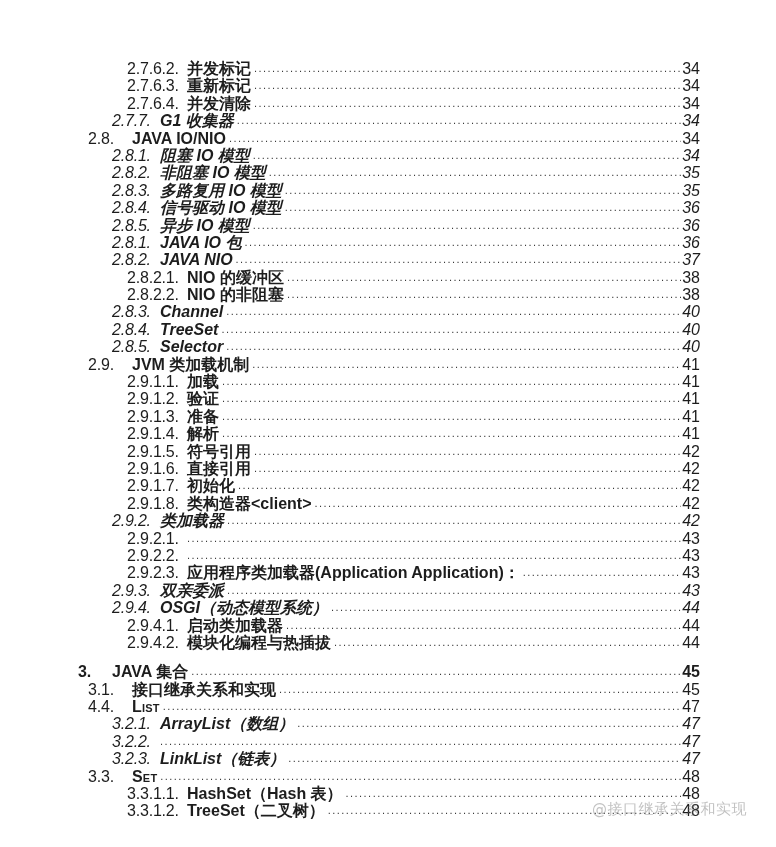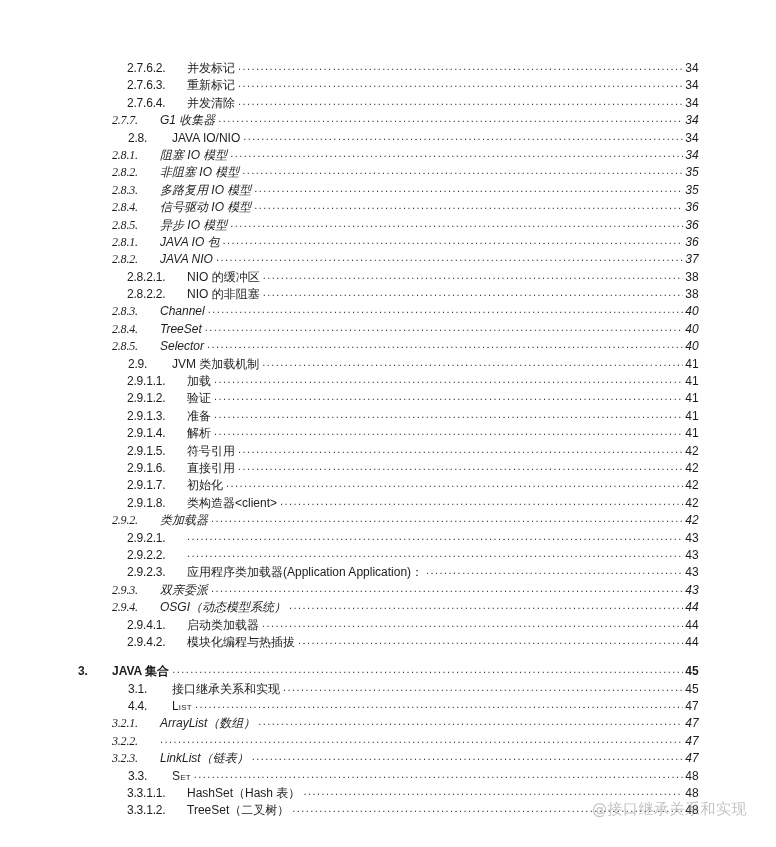--- a/index.html
+++ b/index.html
@@ -22,45 +22,46 @@
     left: 0;
     width: 776px;
   }
 
   .toc-row {
     display: flex;
     align-items: baseline;
     width: 100%;
     box-sizing: border-box;
     padding-right: 76px;
-    font-size: 12px;
+    font-size: 16px;
     line-height: 17.4px;
     height: 17.4px;
     white-space: nowrap;
     overflow: hidden;
   }
 
   
   .lvl-1 { padding-left: 78px; }
   .lvl-2 { padding-left: 88px; }
   .lvl-3 { padding-left: 112px; }
   .lvl-4 { padding-left: 127px; }
 
   .num {
     flex: 0 0 auto;
     letter-spacing: -0.2px;
   }
   .lvl-1 .num { width: 34px; }
-  .lvl-2 .num { width: 44px; margin-left: 40px; }
-  .lvl-3 .num { width: 48px; font-family: Liberation Serif, serif; }
+  .lvl-2 .num { width: 44px; }
+  .lvl-3 .num { width: 48px; }
   .lvl-4 .num { width: 60px; }
 
   .title {
     flex: 0 0 auto;
     padding-right: 3px;
+    font-weight: bold;
   }
 
   .leader {
     flex: 1 1 auto;
     min-width: 8px;
     overflow: hidden;
     position: relative;
     height: 12px;
   }
   .leader::after {

